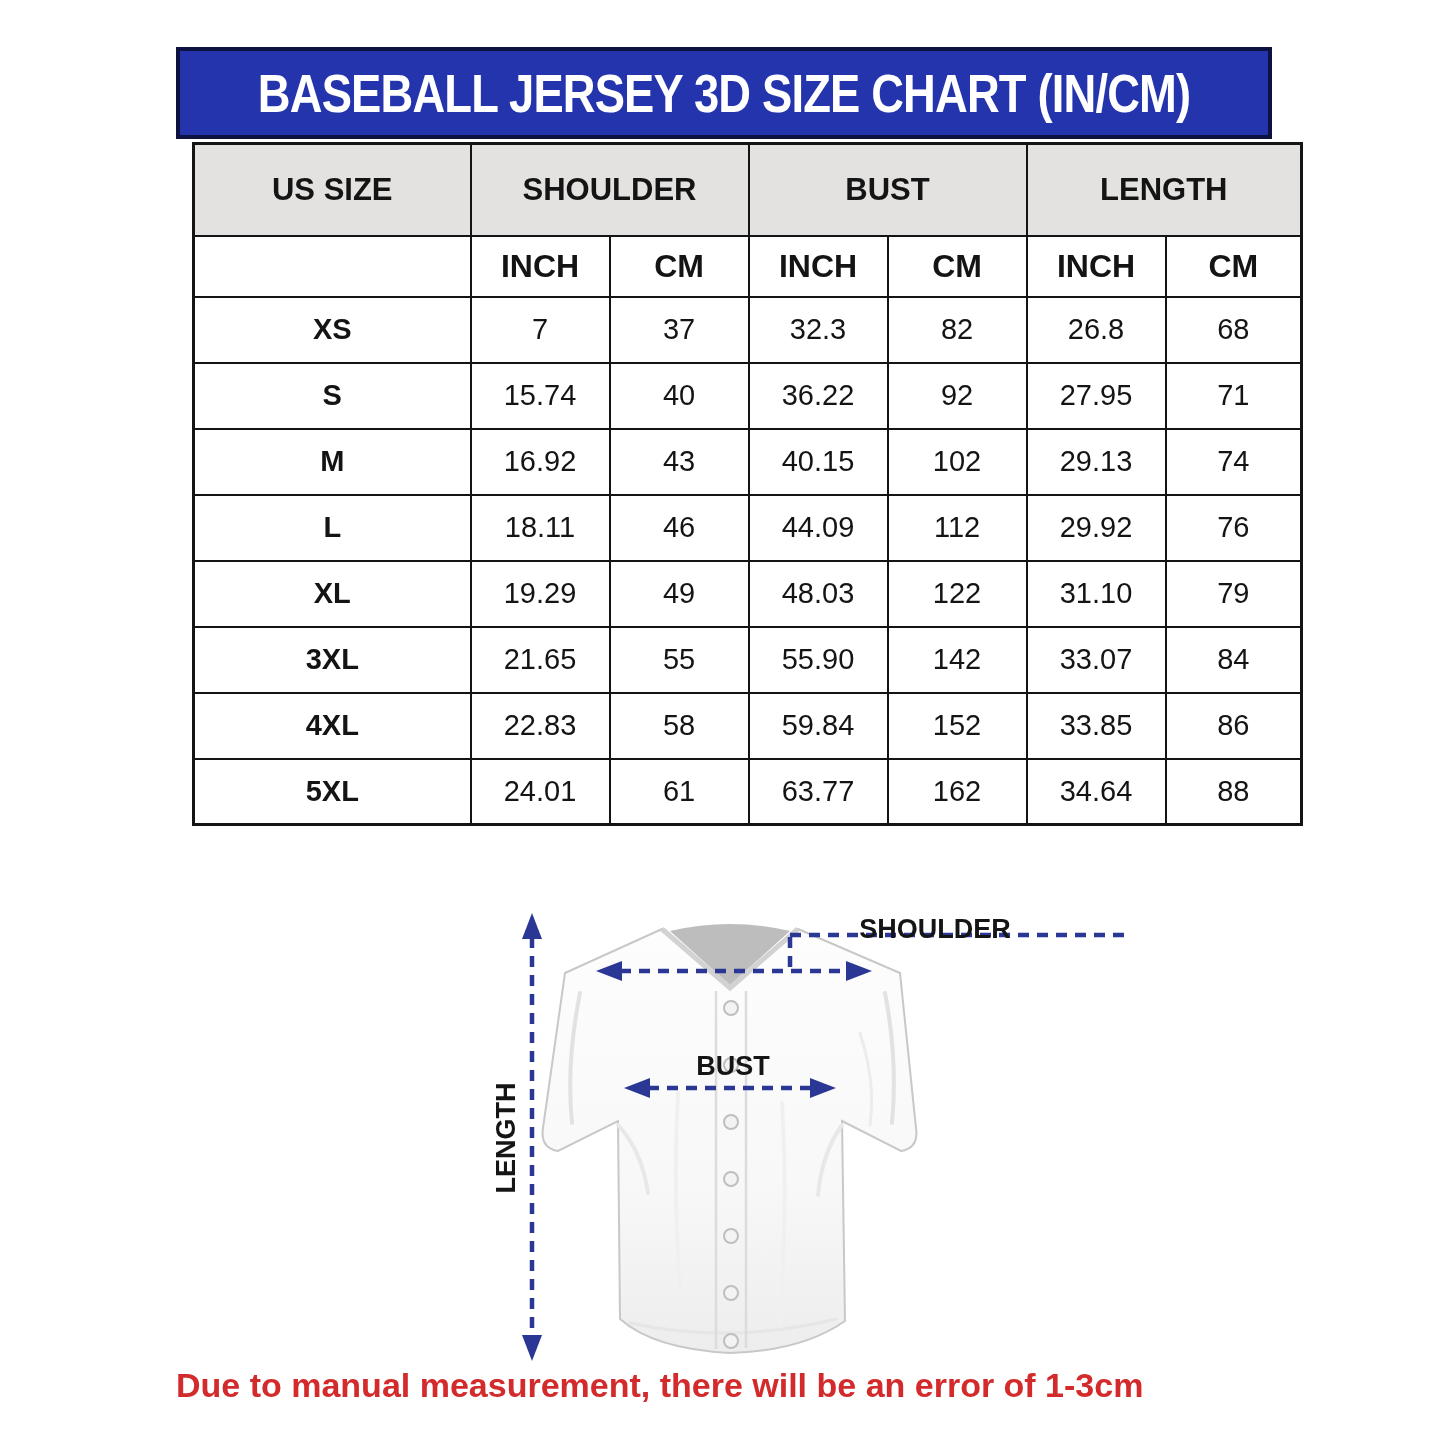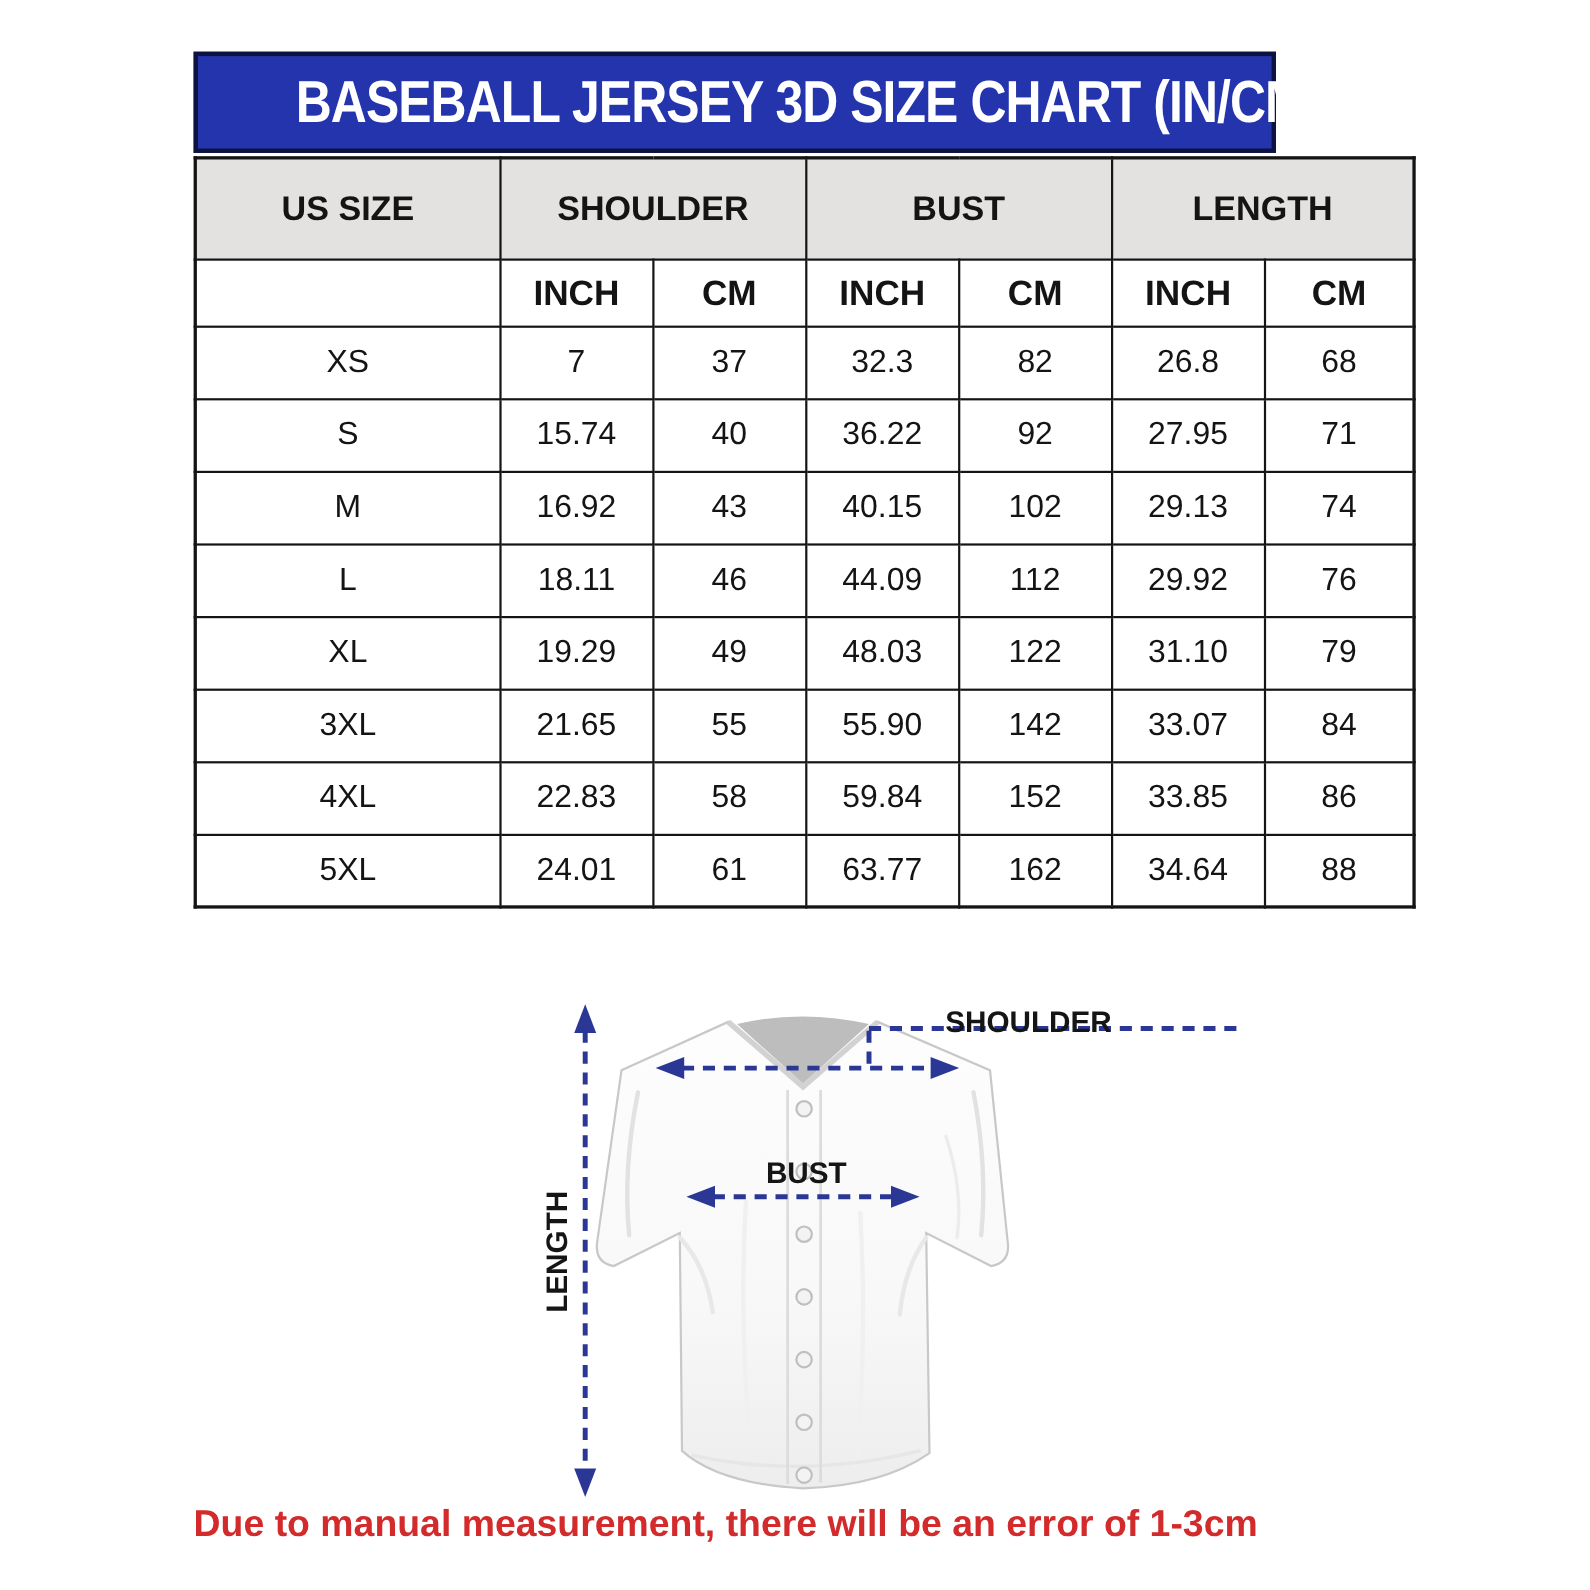--- a/index.html
+++ b/index.html
@@ -11,45 +11,45 @@
     --label_black:#151515;
     --note_red:#d32b2b;
   }
   *{box-sizing:border-box;}
   html,body{margin:0;padding:0;}
   body{
     width:1445px;height:1445px;position:relative;background:#ffffff;
     font-family:"Liberation Sans", sans-serif;color:#141414;overflow:hidden;
   }
   .title-bar{
-    position:absolute;left:176px;top:47px;width:984px;height:92px;
+    position:absolute;left:176px;top:47px;width:1096px;height:92px;
     background:var(--title_bg);border:4px solid var(--title_border);
-    display:flex;align-items:center;
+    display:flex;align-items:center;justify-content:center;
   }
   .title-bar span{
     color:#ffffff;font-weight:bold;font-size:54px;white-space:nowrap;
     letter-spacing:-1px;transform:scaleX(0.84);transform-origin:center;
   }
   table.size-chart{
-    position:absolute;left:176px;top:142px;width:1108px;
+    position:absolute;left:192px;top:142px;width:1108px;
     border-collapse:collapse;table-layout:fixed;
     border:3px solid var(--table_border);
   }
   table.size-chart td, table.size-chart th{
     border:2px solid var(--table_border);
     text-align:center;vertical-align:middle;
     font-size:29px;padding:0;
   }
   tr.group-row th{
     height:92px;background:var(--group_header_bg);
     font-weight:bold;font-size:31px;letter-spacing:0px;
   }
   tr.unit-row td{height:61px;font-weight:bold;font-size:32px;background:#ffffff;}
   tr.data-row td{height:66px;background:#ffffff;font-weight:normal;}
-  tr.data-row td.size{font-weight:normal;margin-top:17px;}
+  tr.data-row td.size{font-weight:bold;margin-top:17px;}
   .jersey-wrap{position:absolute;left:430px;top:893px;width:720px;height:492px;}
   .dash{fill:none;stroke:var(--arrow_blue);stroke-width:4.5;stroke-dasharray:11 8;}
   .ah{fill:var(--arrow_blue);stroke:none;}
   .anno{font-family:"Liberation Sans", sans-serif;font-weight:bold;font-size:27px;fill:var(--label_black);}
   .fold{fill:none;stroke-linecap:round;}
   .note{
     position:absolute;left:176px;top:1366px;width:1108px;
     color:var(--note_red);font-weight:bold;font-size:34px;
     white-space:nowrap;
   }

